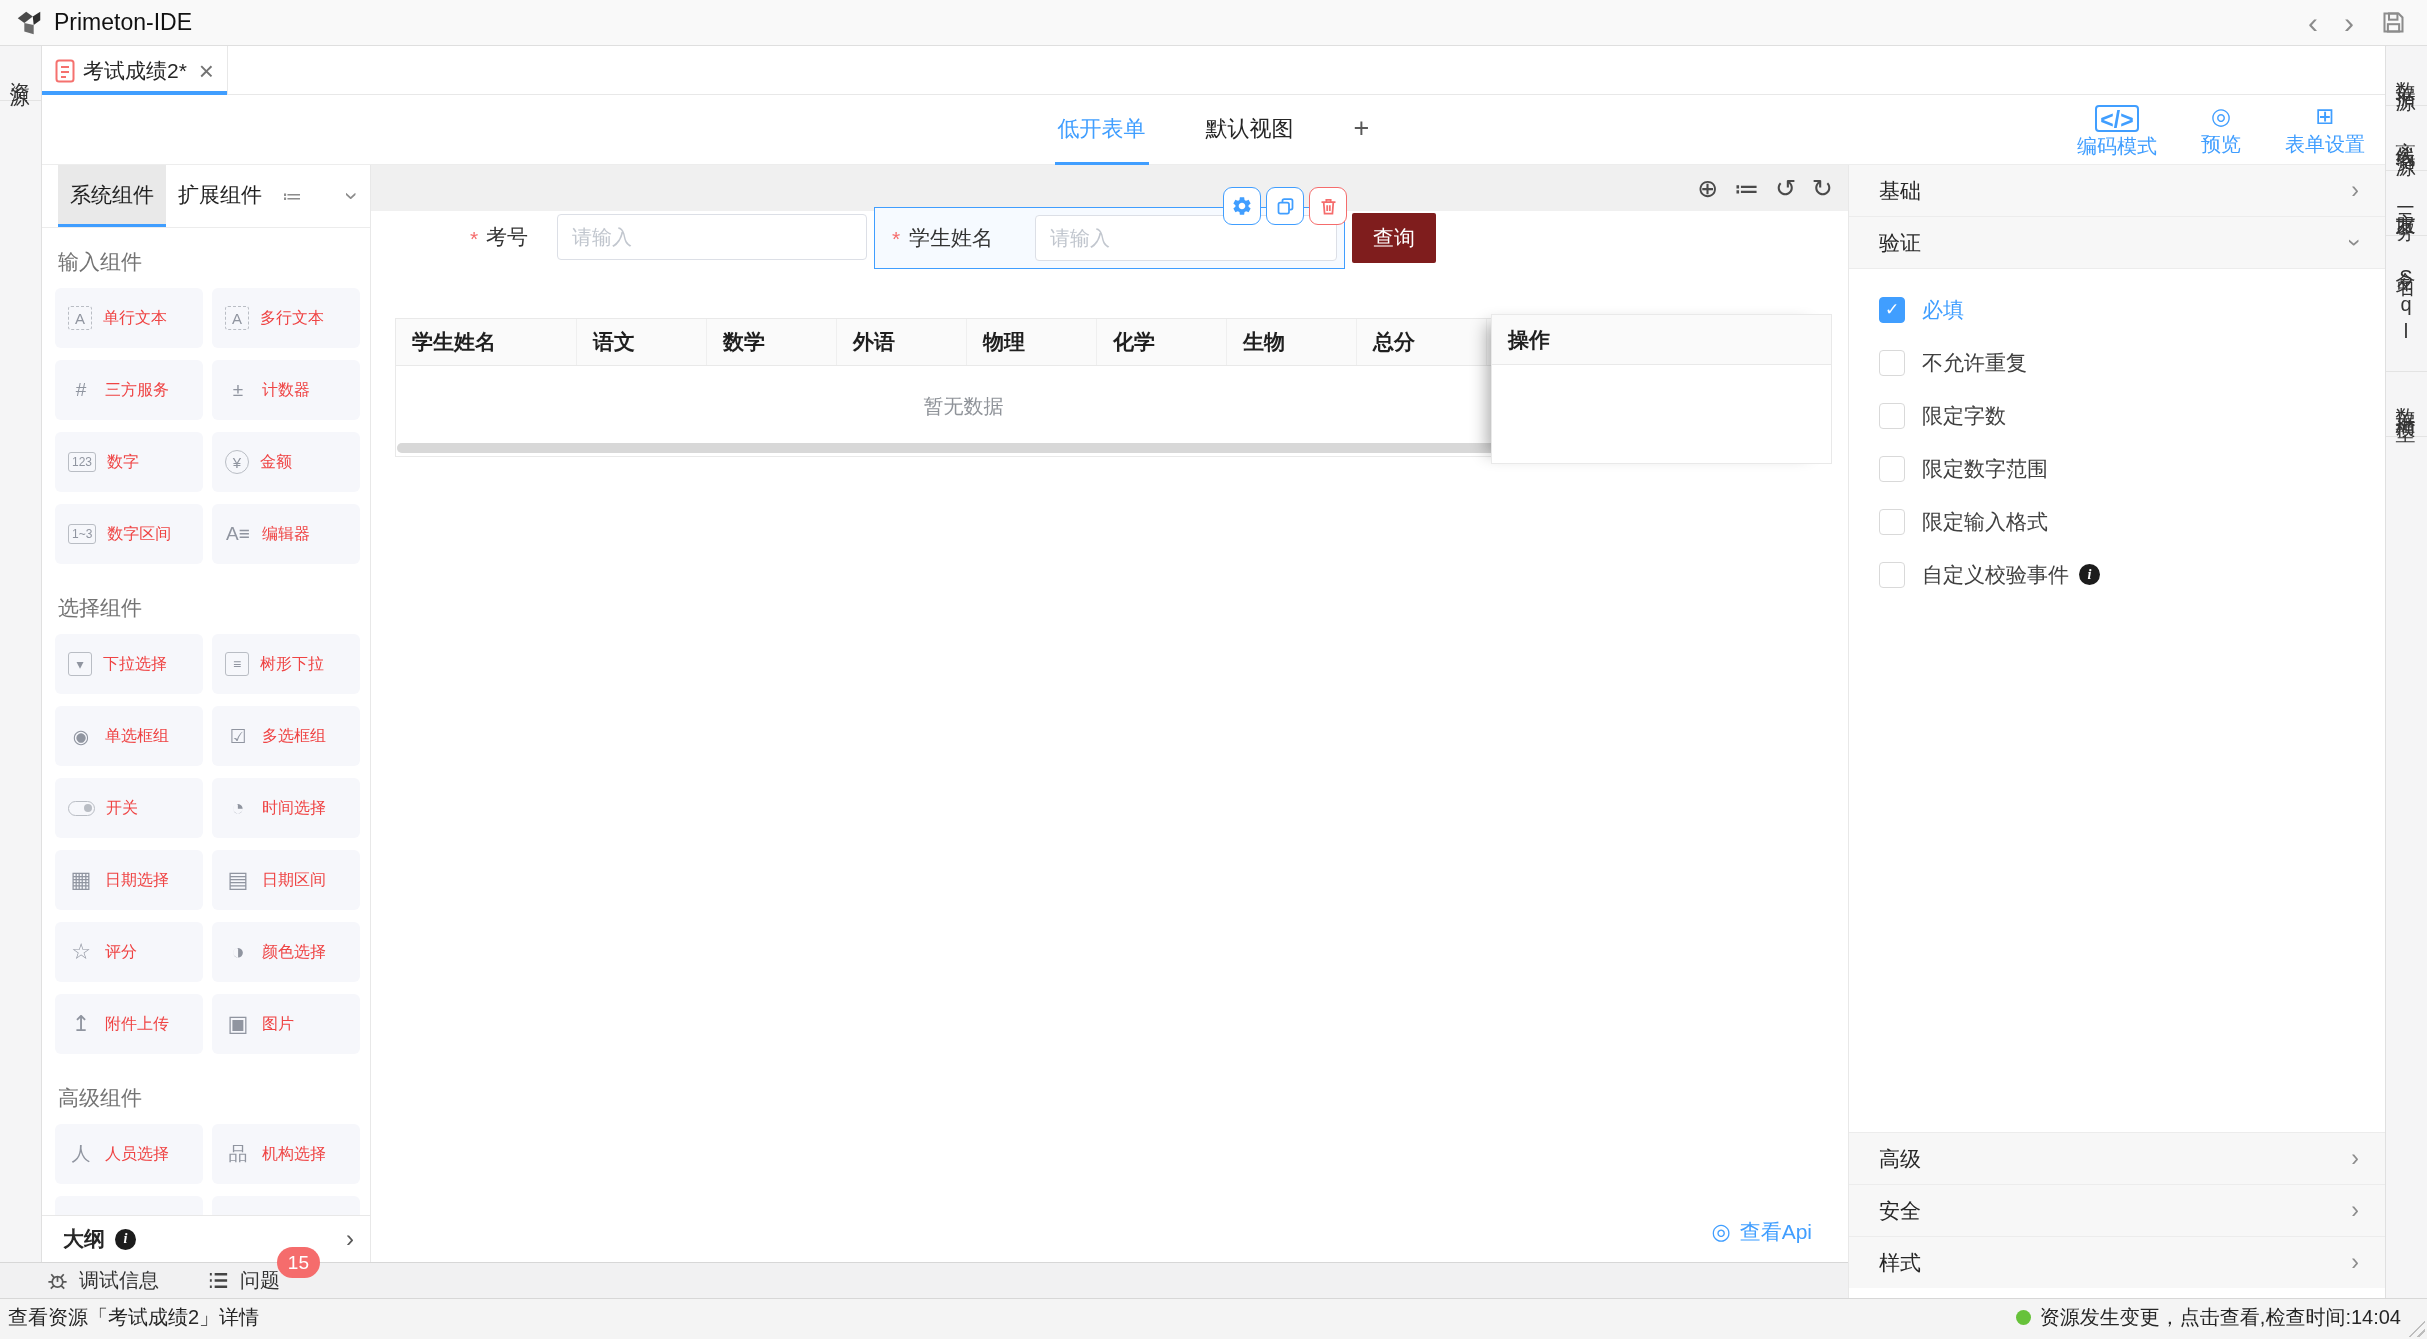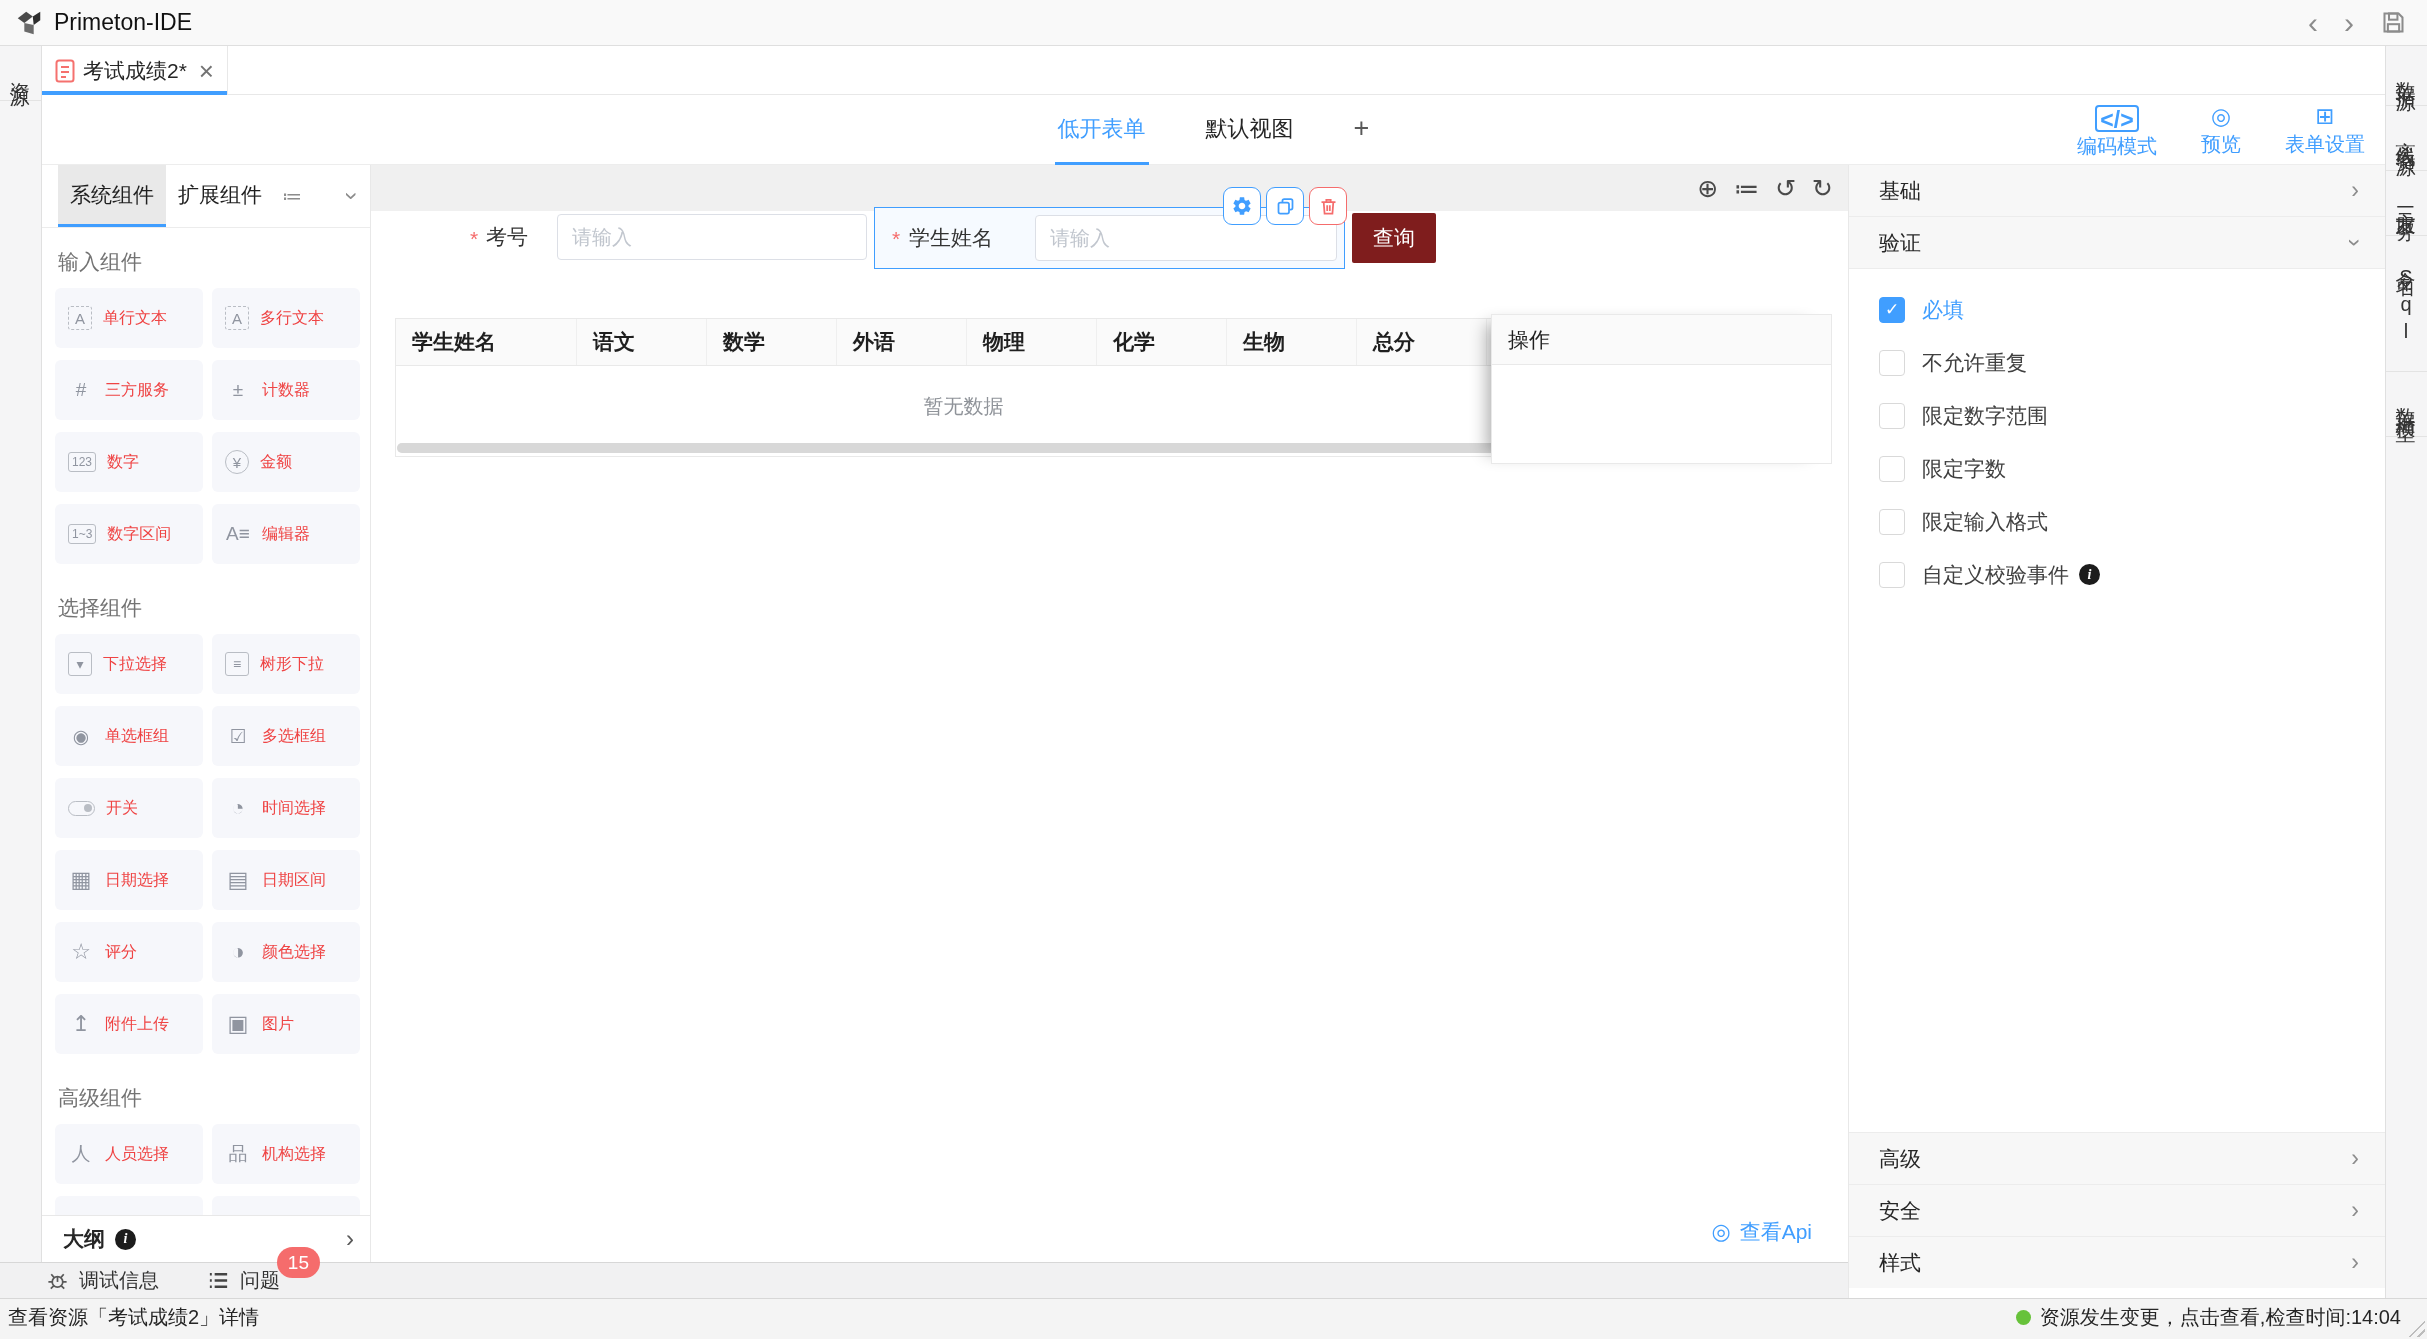--- a/index.html
+++ b/index.html
@@ -74,21 +74,21 @@
 .fbtn.blue{border:1px solid #409eff}
 .fbtn.red{border:1px solid #f56c6c}
 .search-btn{position:absolute;left:981px;top:48px;width:84px;height:50px;background:#7f1d1d;border-radius:2px;color:#fff;font-size:21px;display:flex;align-items:center;justify-content:center;cursor:pointer}
 
 .table-wrap{position:absolute;left:24px;top:153px;width:1437px;height:139px;border:1px solid #e9e9e9;background:#fff}
 .t-head{display:flex;height:47px;background:#fafafa;border-bottom:1px solid #e9e9e9}
 .th{font-size:21px;font-weight:700;color:#1f1f1f;line-height:46px;padding-left:16px;border-right:1px solid #efefef;flex:none}
 .th.w1{width:181px}.th.w{width:130px}
 .t-empty{position:absolute;left:0;right:300px;top:47px;height:80px;line-height:80px;text-align:center;color:#8f9399;font-size:20px;z-index:0}
 .t-fixed{position:absolute;right:-1px;top:-5px;width:341px;height:150px;background:#fff;border:1px solid #e9e9e9;box-shadow:-14px 0 16px -10px rgba(0,0,0,.32);z-index:2}
-.t-fixed-head{height:50px;line-height:50px;background:#fafafa;border-bottom:1px solid #e9e9e9;font-weight:400;font-size:21px;padding-left:16px;color:#1f1f1f}
+.t-fixed-head{height:50px;line-height:50px;background:#fafafa;border-bottom:1px solid #e9e9e9;font-weight:700;font-size:21px;padding-left:16px;color:#1f1f1f}
 .t-sb{position:absolute;left:1px;bottom:3px;width:1433px;height:10px;background:#f1f1f1;border-radius:5px;z-index:1}
 .t-sb-thumb{width:1316px;height:10px;background:#d8d8d8;border-radius:5px;cursor:pointer}
 .view-api{position:absolute;right:36px;top:1053px;display:flex;align-items:center;gap:9px;color:#409eff;font-size:21px;cursor:pointer}
 .view-api .ic{font-size:22px}
 
 .props{position:absolute;left:1848px;top:165px;width:537px;height:1133px;background:#fff;border-left:1px solid #e8e8e8}
 .p-sec{height:52px;background:#f7f7f7;border-bottom:1px solid #ececec;display:flex;align-items:center;padding:0 26px 0 30px;font-size:21px;color:#262626;cursor:pointer}
 .p-chev{margin-left:auto;color:#8c8c8c;font-size:23px}
 .p-checks{padding-top:14px}
 .check-row{height:53px;display:flex;align-items:center;padding-left:30px;cursor:pointer}
@@ -387,25 +387,25 @@
       <div class="check-row">
         <span class="cb checked">✓</span>
         <span class="cb-label accent">必填</span>
       </div>
       <div class="check-row">
         <span class="cb"></span>
         <span class="cb-label">不允许重复</span>
       </div>
       <div class="check-row">
         <span class="cb"></span>
+        <span class="cb-label">限定字数</span>
+      </div>
+      <div class="check-row">
+        <span class="cb"></span>
         <span class="cb-label">限定数字范围</span>
-      </div>
-      <div class="check-row">
-        <span class="cb"></span>
-        <span class="cb-label">限定字数</span>
       </div>
       <div class="check-row">
         <span class="cb"></span>
         <span class="cb-label">限定输入格式</span>
       </div>
       <div class="check-row">
         <span class="cb"></span>
         <span class="cb-label">自定义校验事件</span>
         <span class="info-dot">i</span>
       </div>

